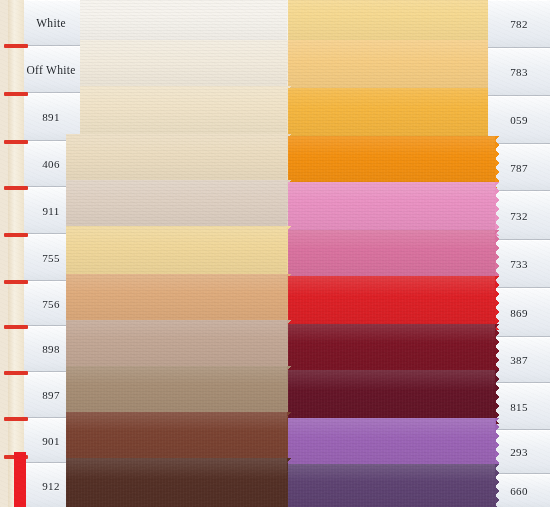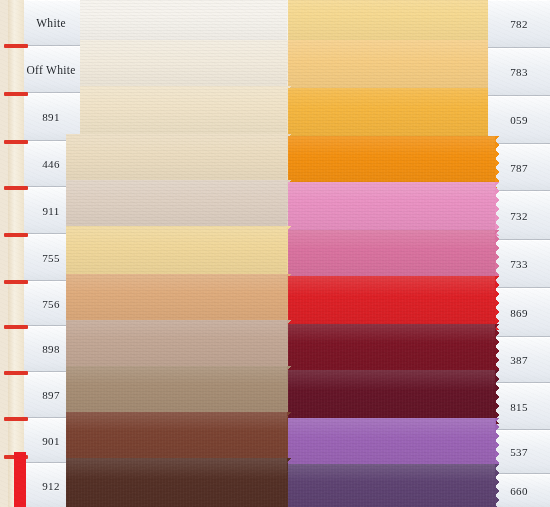--- a/index.html
+++ b/index.html
@@ -331,21 +331,21 @@
       <div class="label-cell first" style="top: 0px; height: 45px;">
         <span class="label-text name">White</span>
       </div>
       <div class="label-cell" style="top: 45px; height: 47px;">
         <span class="label-text name">Off White</span>
       </div>
       <div class="label-cell" style="top: 92px; height: 48px;">
         <span class="label-text">891</span>
       </div>
       <div class="label-cell" style="top: 140px; height: 46px;">
-        <span class="label-text">446</span>
+        <span class="label-text">406</span>
       </div>
       <div class="label-cell" style="top: 186px; height: 47px;">
         <span class="label-text">911</span>
       </div>
       <div class="label-cell" style="top: 233px; height: 47px;">
         <span class="label-text">755</span>
       </div>
       <div class="label-cell" style="top: 280px; height: 45px; justify-content: center;">
         <span class="label-text">756</span>
       </div>
@@ -384,21 +384,21 @@
       <div class="label-cell" style="top: 287px; height: 49px;">
         <span class="label-text">869</span>
       </div>
       <div class="label-cell" style="top: 336px; height: 46px;">
         <span class="label-text">387</span>
       </div>
       <div class="label-cell" style="top: 382px; height: 47px;">
         <span class="label-text">815</span>
       </div>
       <div class="label-cell" style="top: 429px; height: 44px;">
-        <span class="label-text">537</span>
+        <span class="label-text">293</span>
       </div>
       <div class="label-cell" style="top: 473px; height: 34px;">
         <span class="label-text">660</span>
       </div>
     </div>
 
   <div class="grain"></div>
 </div>
 
 </body></html>

